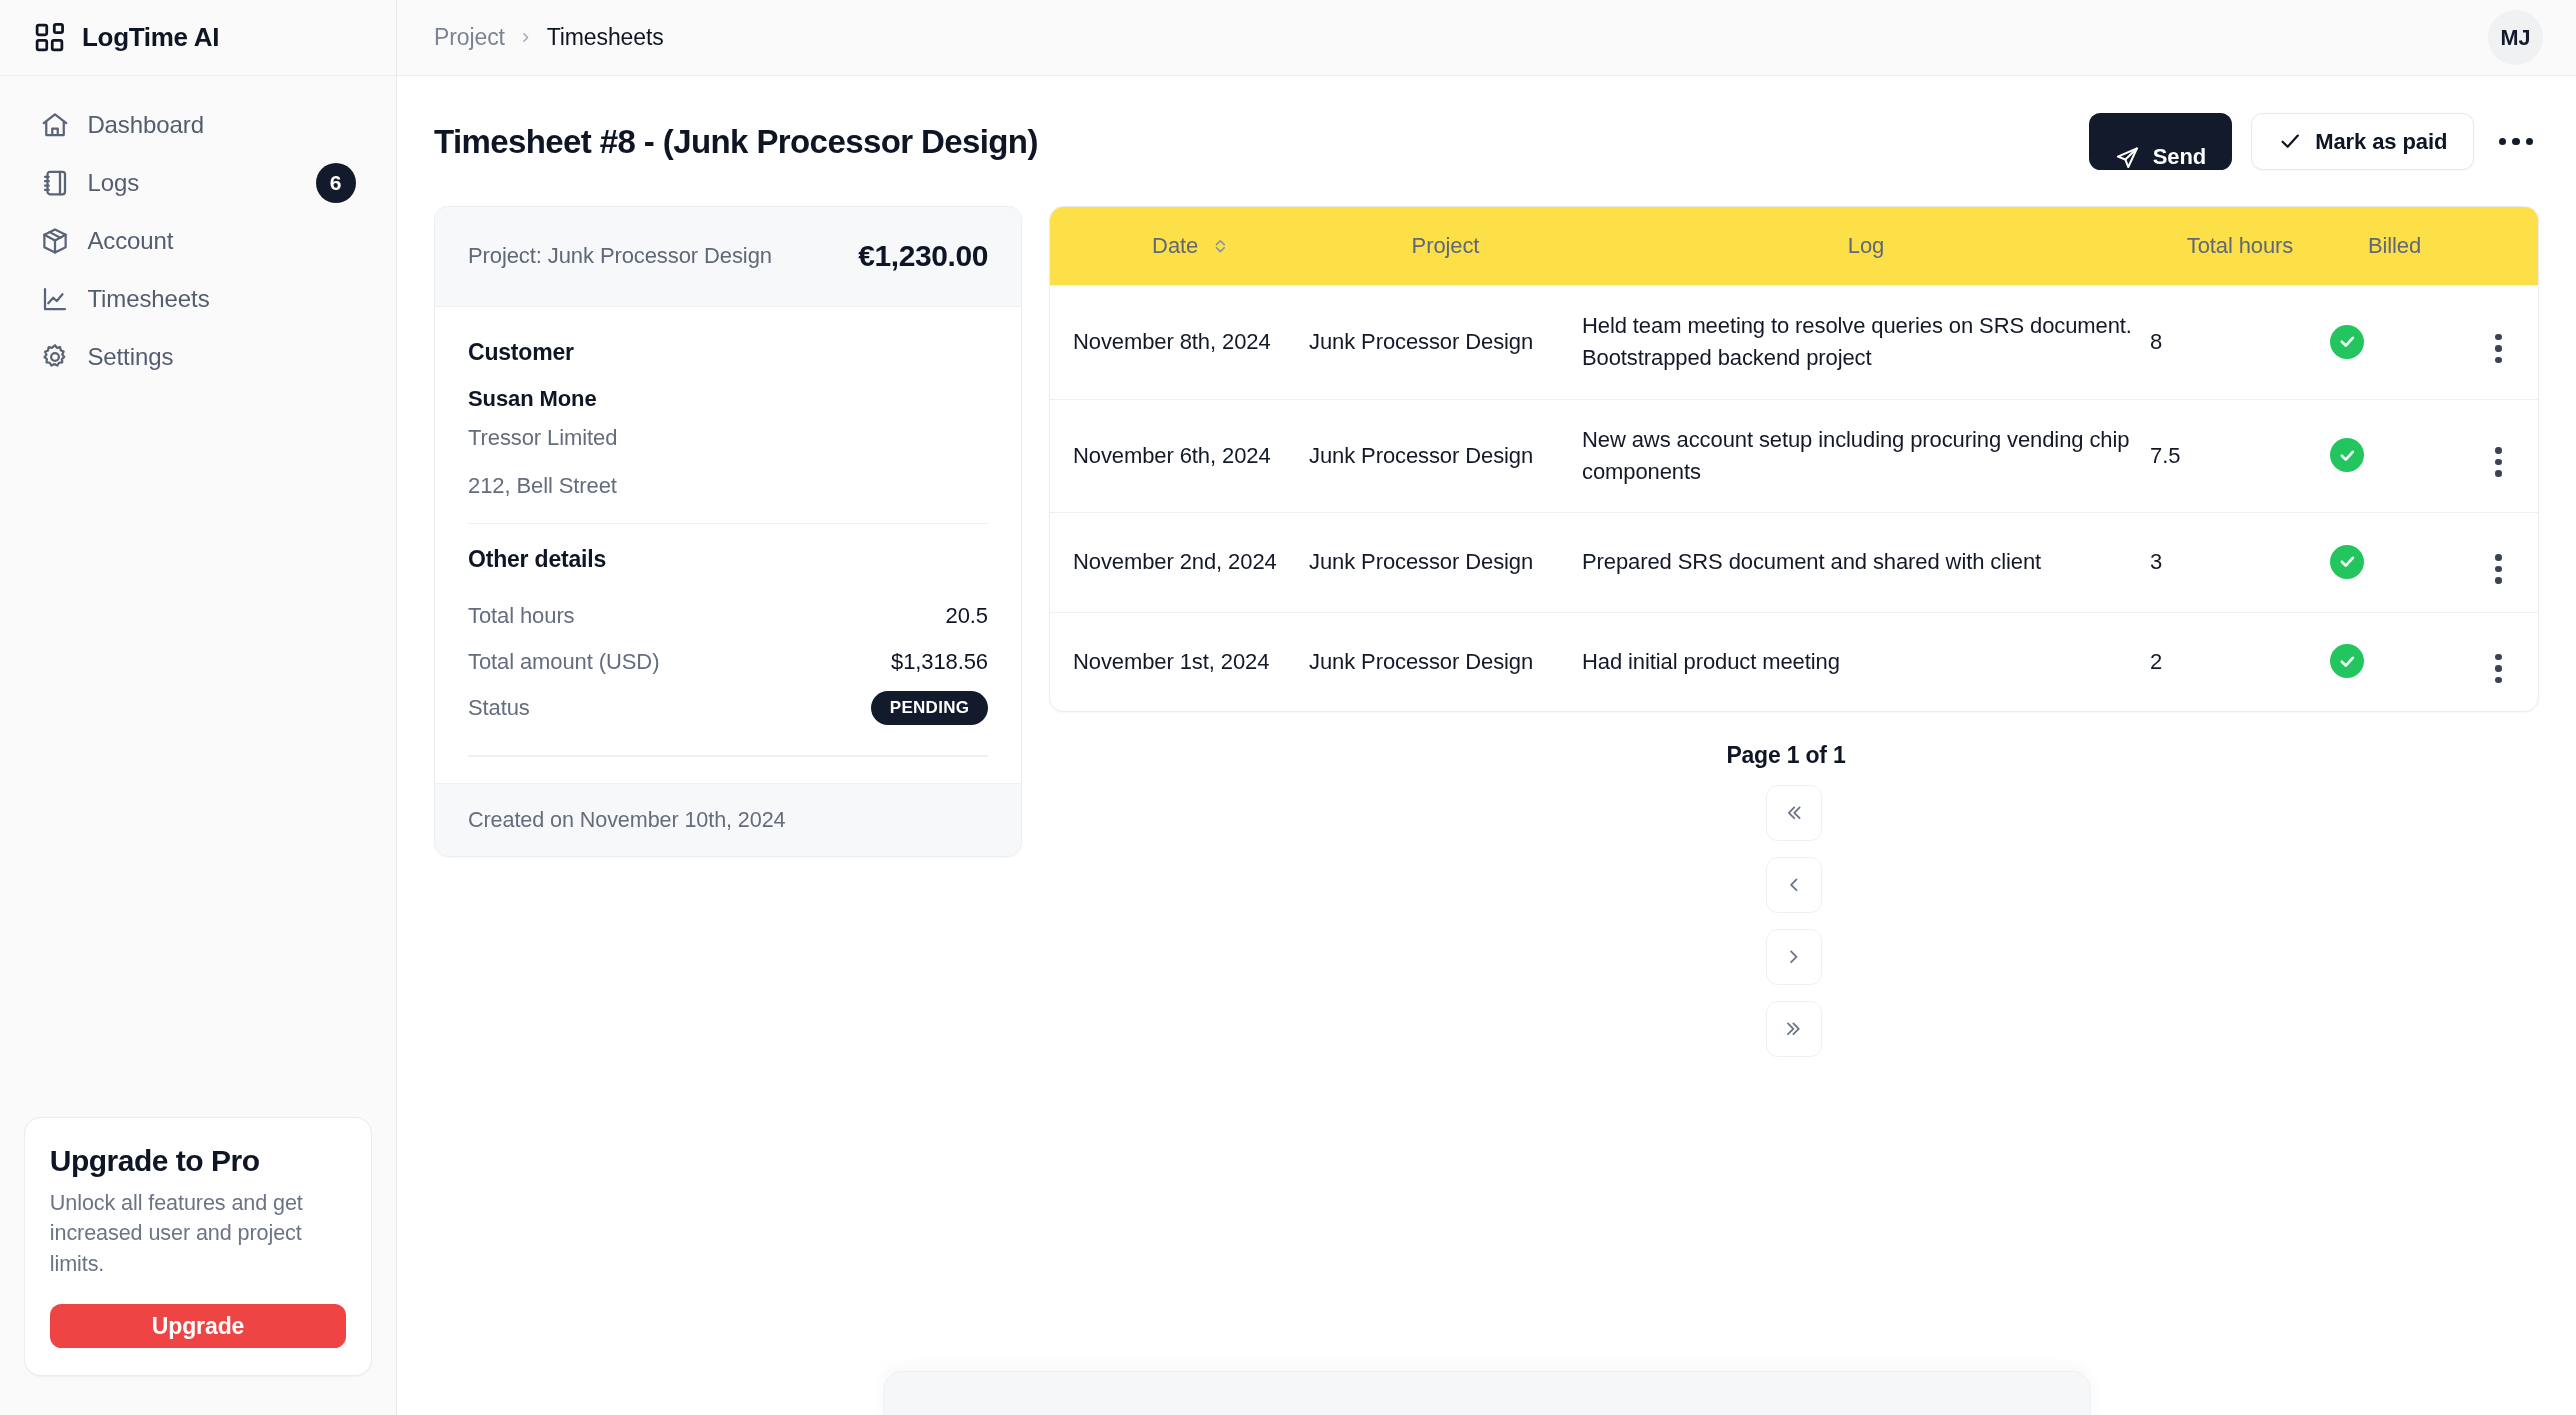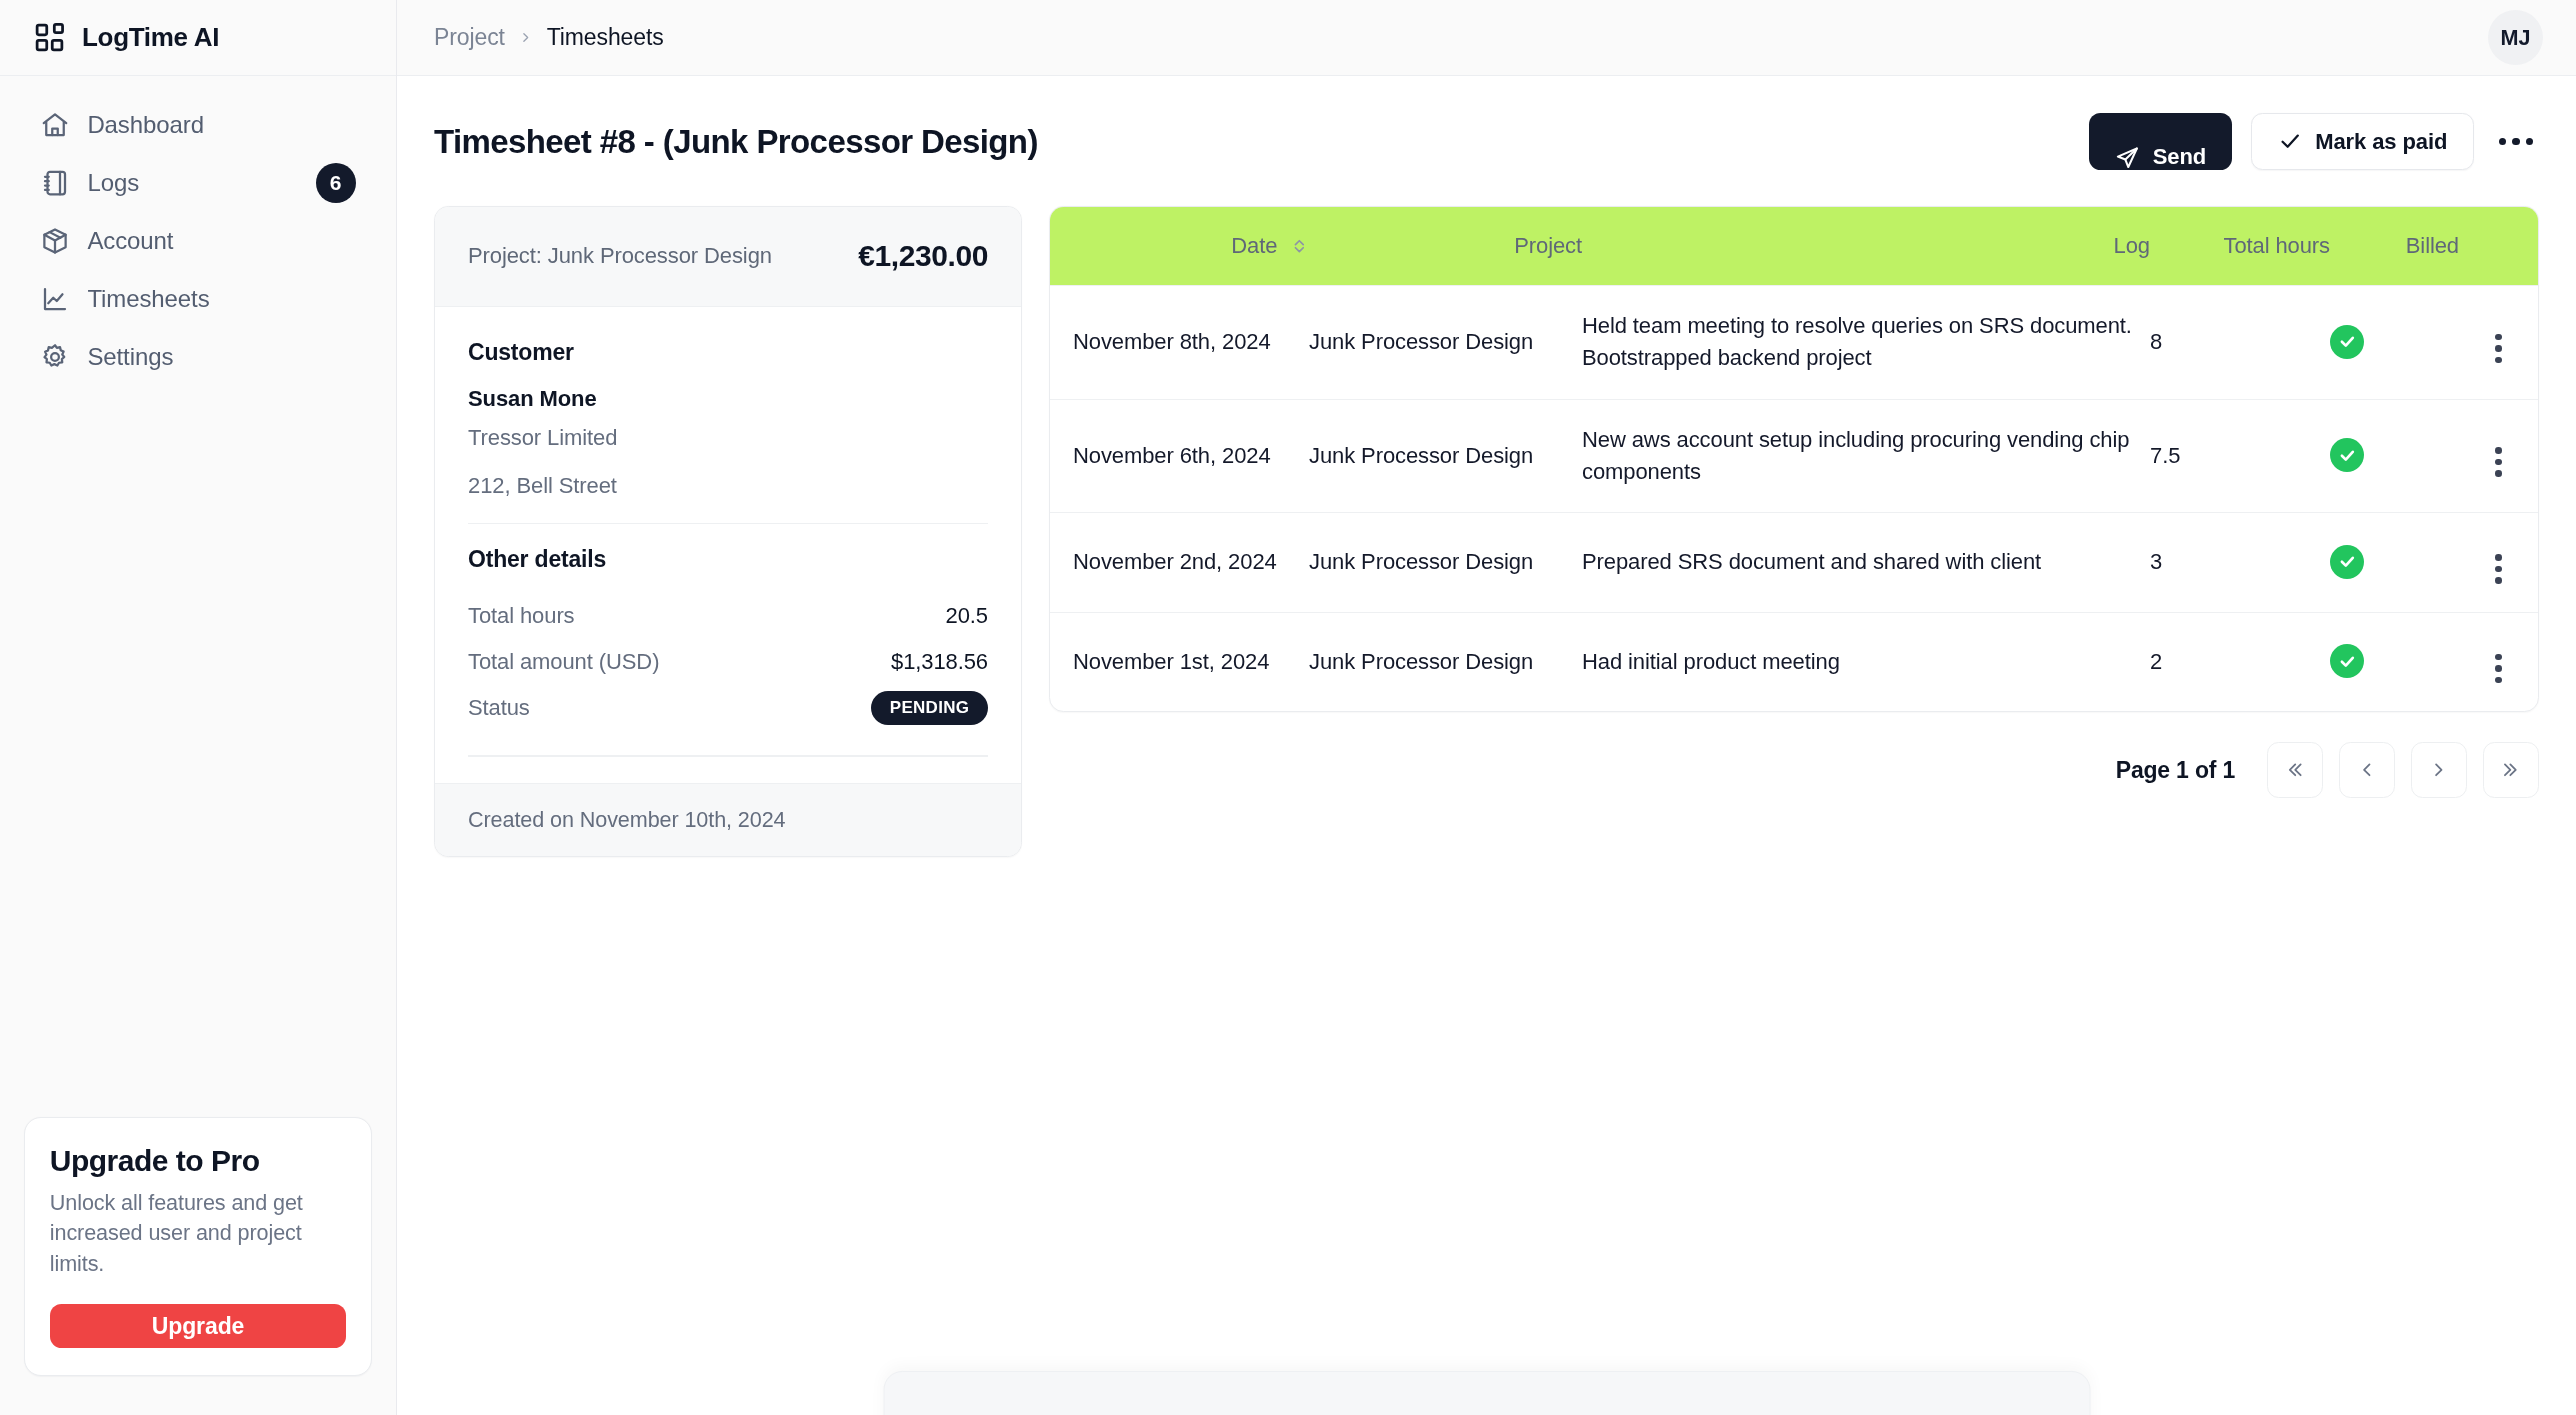--- a/index.html
+++ b/index.html
@@ -185,25 +185,25 @@
   .table-wrap { flex: 1 1 auto; min-width: 0; }
   .table-card {
     background: #ffffff;
     border: 1.4px solid #eaecef;
     border-radius: 14.4px;
     overflow: hidden;
     box-shadow: 0 0.7px 1.4px rgba(16,24,40,.03);
   }
   table.logs { width: 100%; border-collapse: collapse; table-layout: fixed; }
   table.logs thead th {
-    text-align: right;
+    text-align: center;
     font-size: 22px; font-weight: 400; color: #5f6878; letter-spacing: -0.1px;
     padding: 26px 0;
     border-bottom: 1.4px solid #eef0f2;
-    background: #bef264;
+    background: #fde047;
   }
   .col-date   { width: 259px; padding-left: 23px !important; }
   .col-proj   { width: 273px; }
   .col-log    { width: auto; }
   .col-hours  { width: 180px; }
   .col-billed { width: 129px; }
   .col-menu   { width: 79px; }
 
   .th-sort { display: inline-flex; align-items: center; gap: 13px; cursor: pointer; }
   .sort-icon { width: 18.7px; height: 24.4px; display: block; color: #8d95a4; }
@@ -232,20 +232,21 @@
     width: 37px; height: 37px; border: none; background: transparent;
     display: inline-flex; flex-direction: column; align-items: center; justify-content: center; gap: 5px;
     cursor: pointer; border-radius: 7.2px;
   }
   .kebab i { width: 6.5px; height: 6.5px; border-radius: 50%; background: #3b4254; display: block; }
 
   
   .pager {
     display: flex; align-items: center; justify-content: flex-end; gap: 16px;
     padding: 30px 0 0 0;
+    flex-direction: column;
   }
   .pager-label { font-size: 23px; font-weight: 600; color: #0e1524; letter-spacing: -0.2px; margin-right: 16px; }
   .pg-btn {
     width: 56px; height: 56px; border-radius: 11.5px;
     background: #ffffff; border: 1.4px solid #edeff1;
     display: flex; align-items: center; justify-content: center;
     cursor: pointer; color: #6b7486;
   }
   .pg-btn svg { width: 21.6px; height: 21.6px; display: block; }
 

